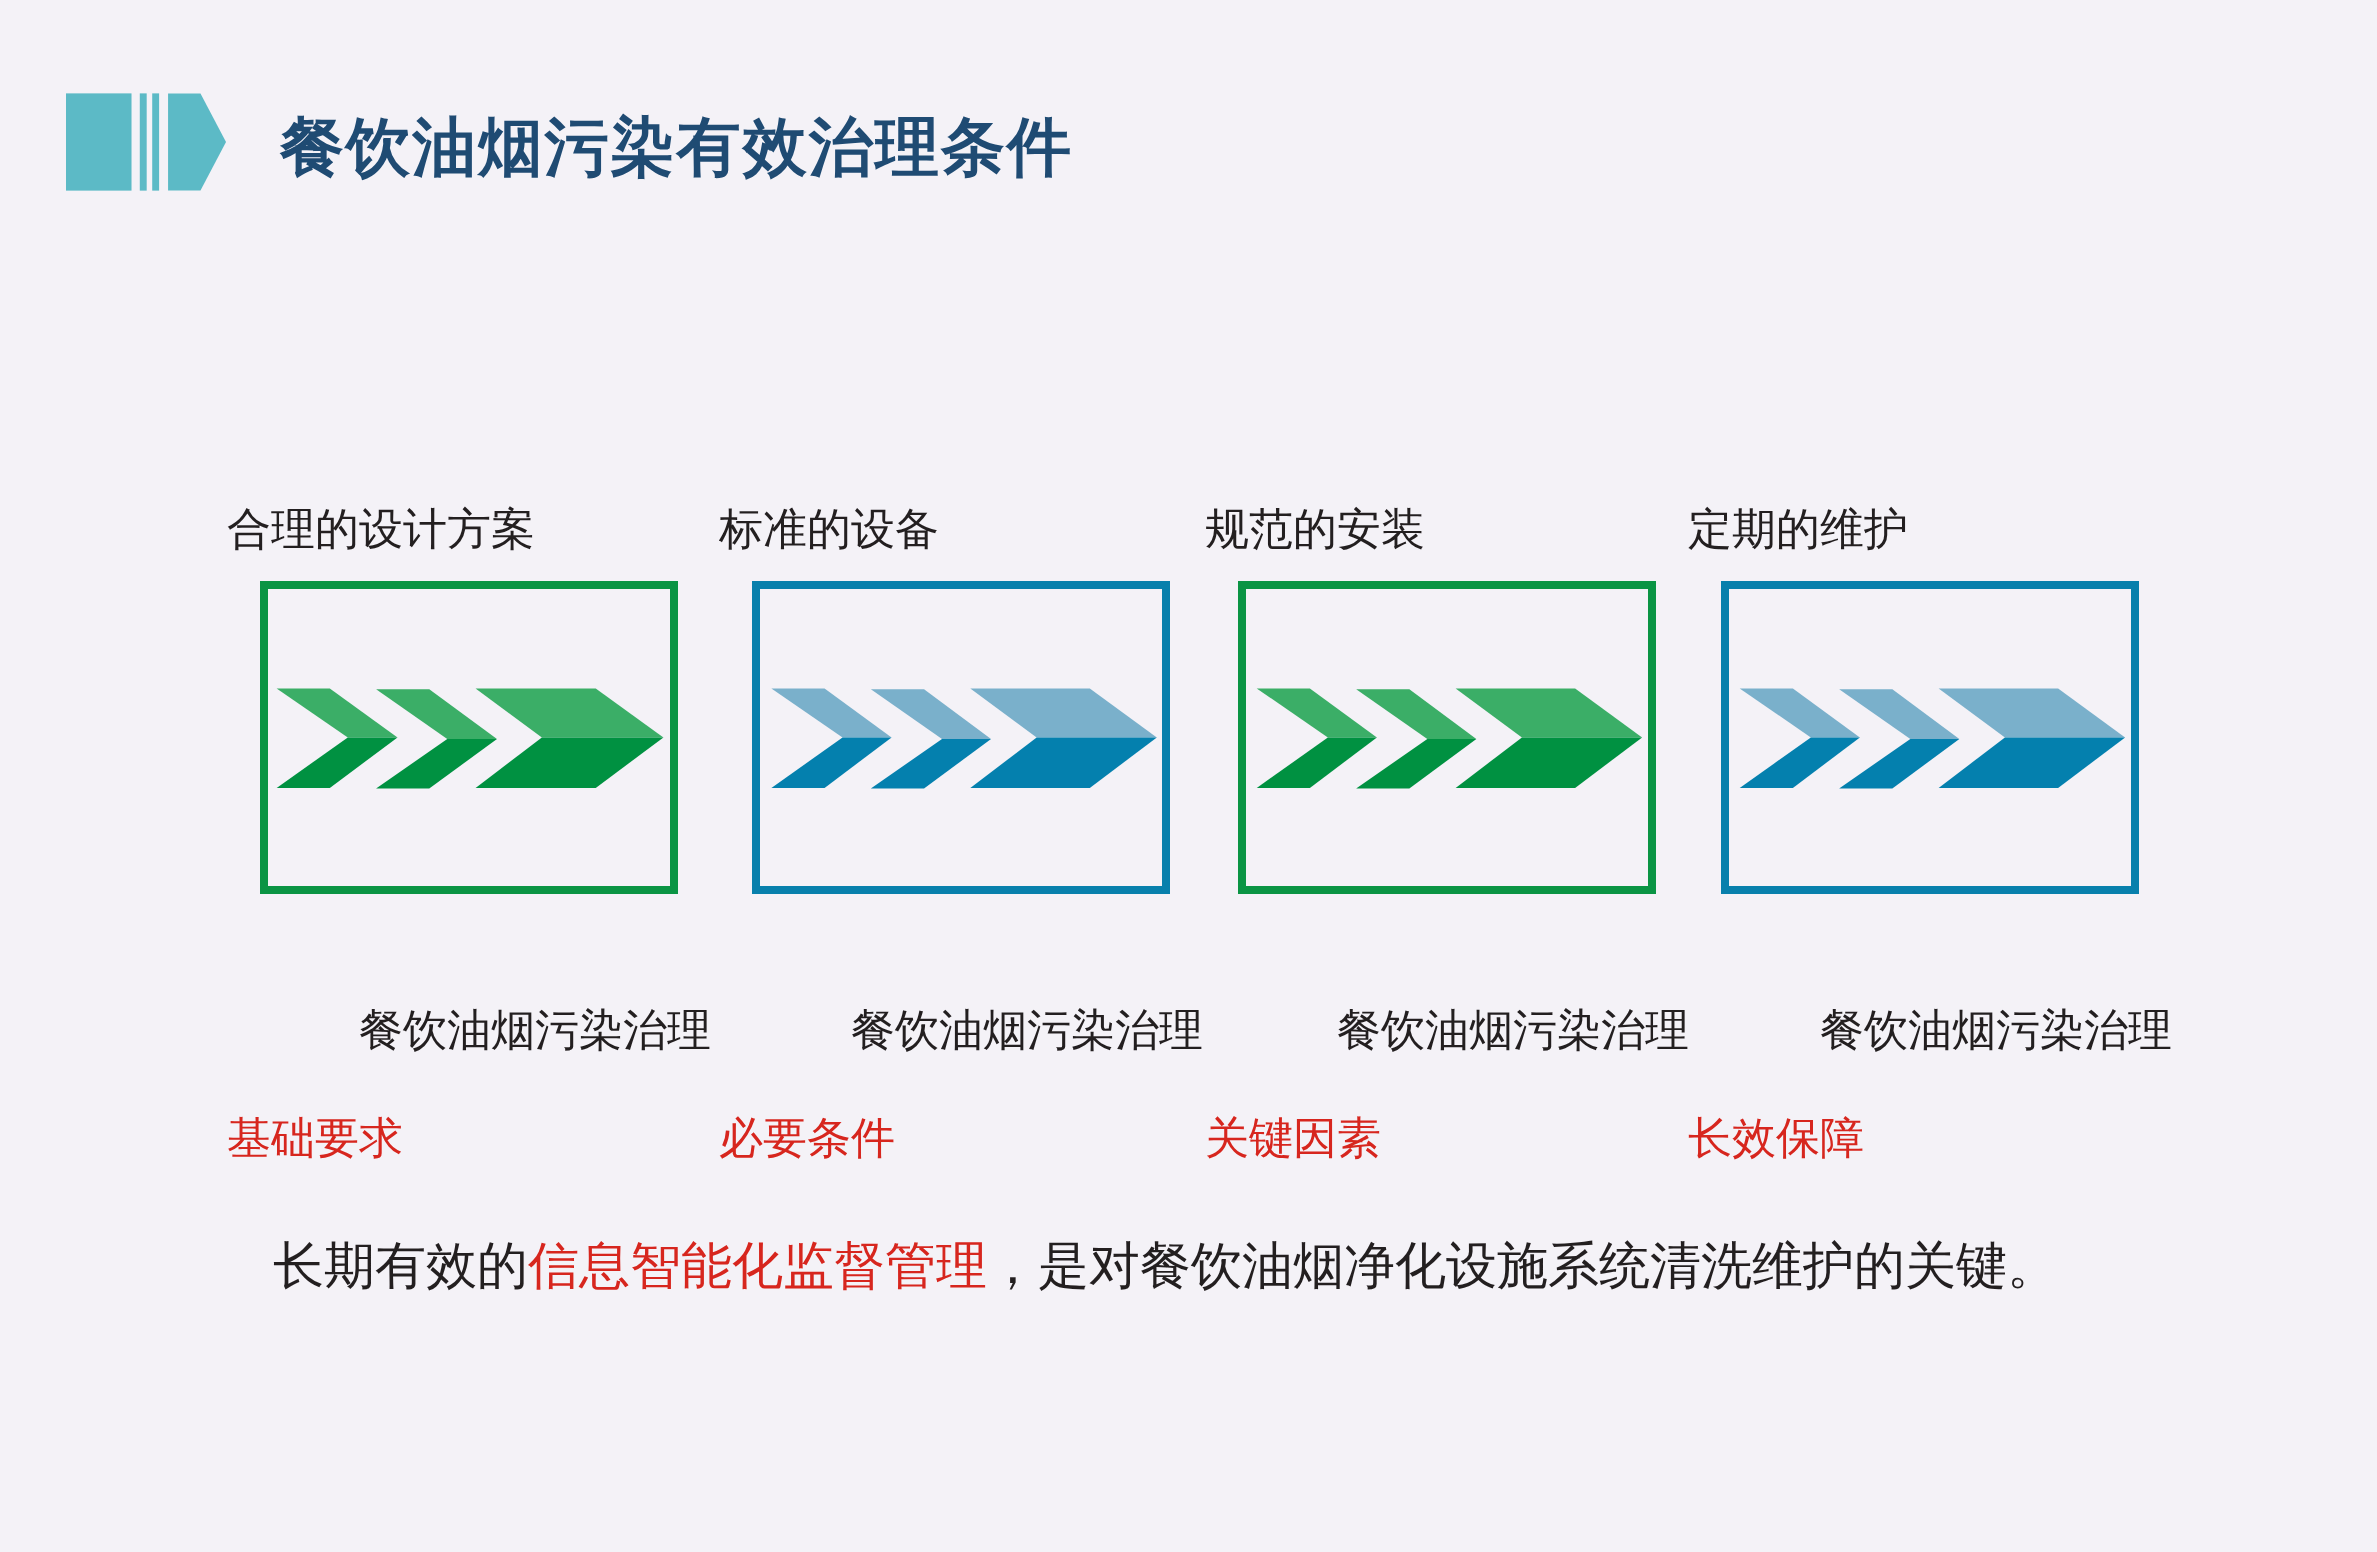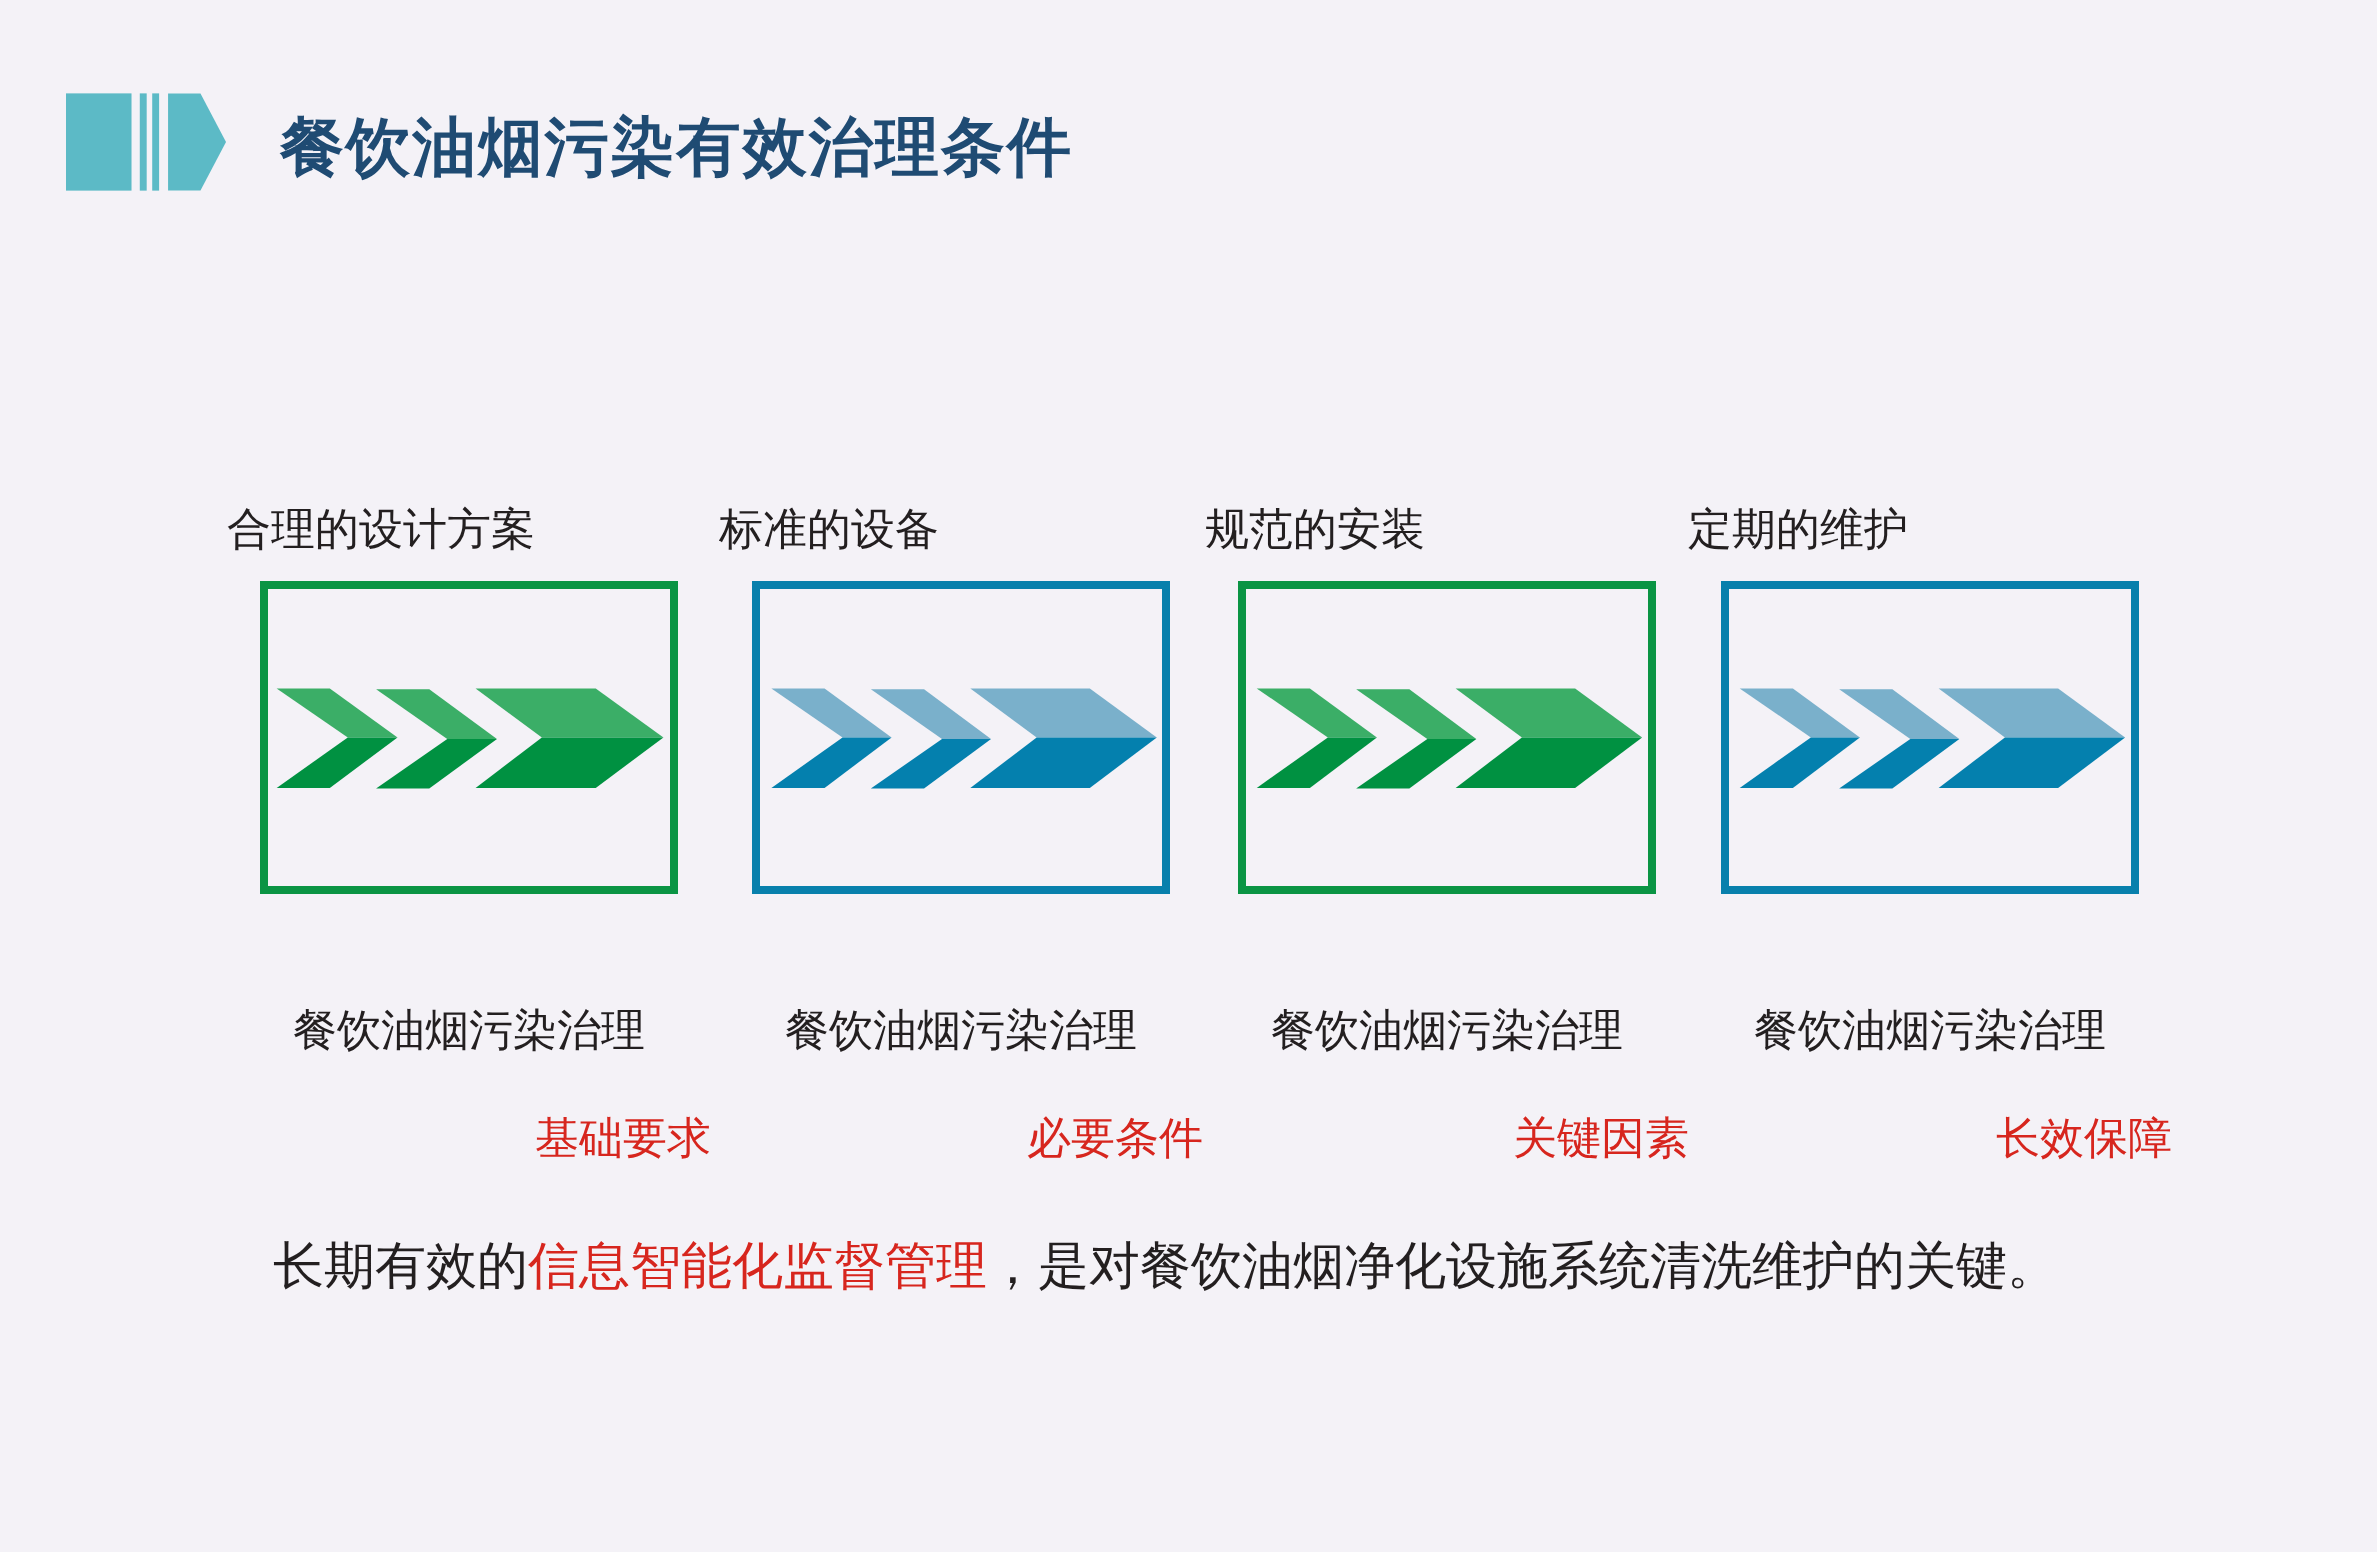--- a/index.html
+++ b/index.html
@@ -66,33 +66,33 @@
     width: 402px;
     height: 297px;
   }
   .step-caption {
     position: absolute;
     left: 0;
     width: 100%;
     top: 517px;
     height: 58px;
     line-height: 58px;
-    text-align: center;
+    text-align: right;
     font-size: 44px;
     color: #231F20;
     white-space: nowrap;
   }
   .step-highlight {
     position: absolute;
     left: 0;
     width: 100%;
     top: 625px;
     height: 58px;
     line-height: 58px;
-    text-align: right;
+    text-align: left;
     font-size: 44px;
     color: #D7261E;
     white-space: nowrap;
   }
   .summary {
     position: absolute;
     left: 273px;
     top: 1233px;
     height: 66px;
     line-height: 66px;

